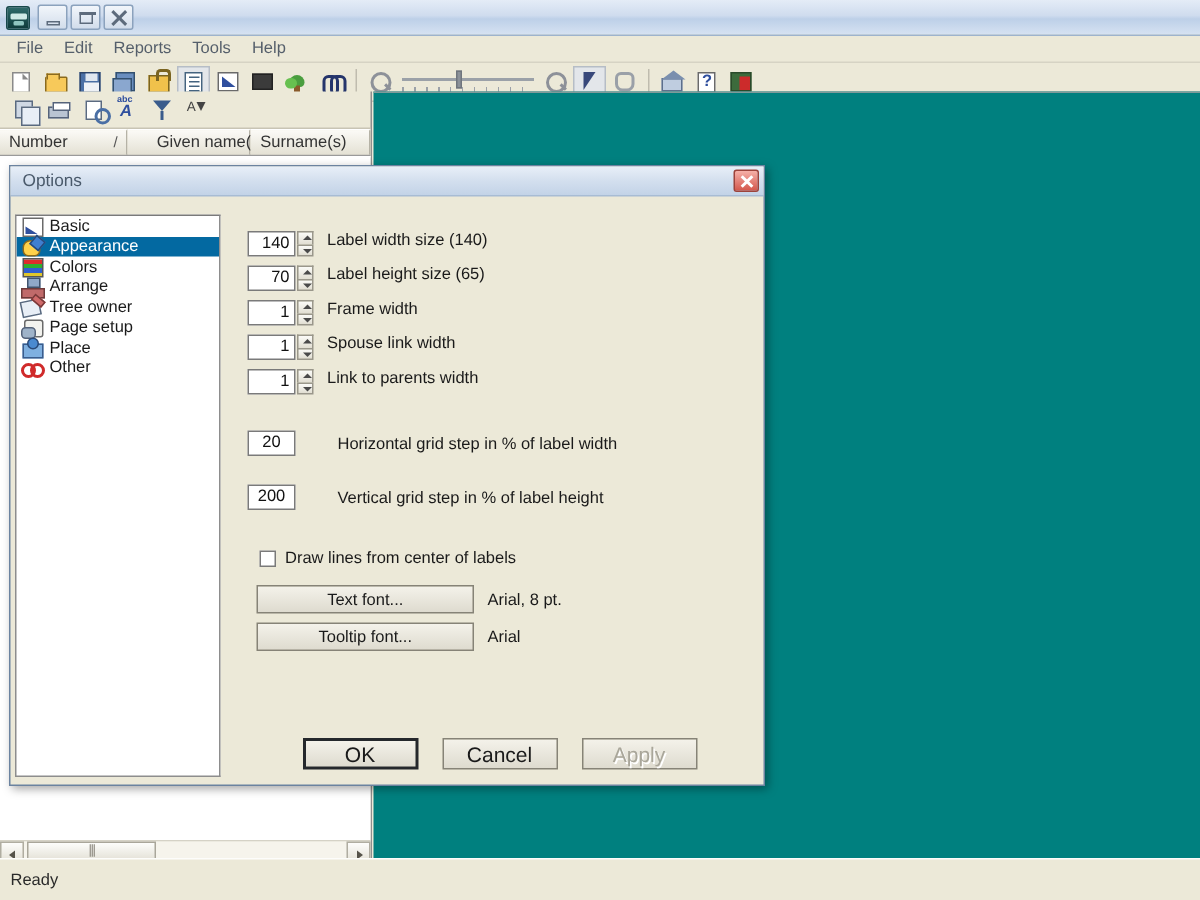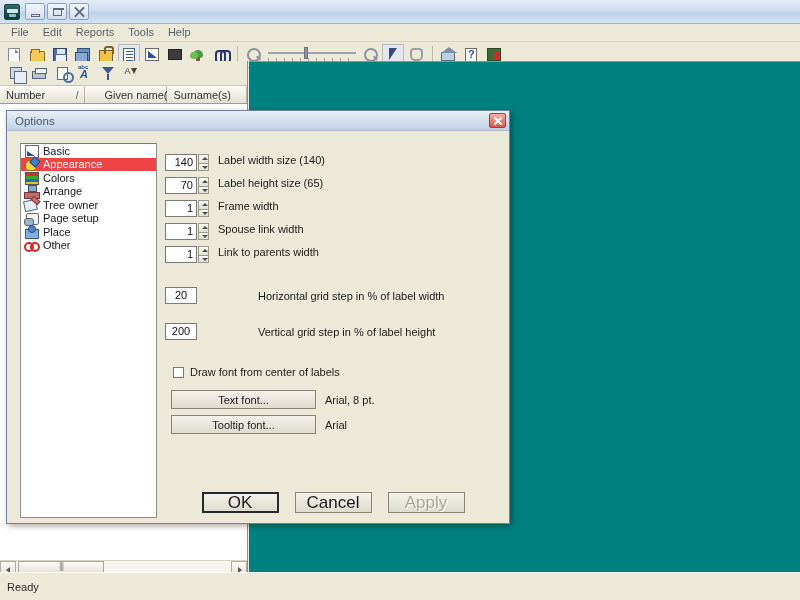--- a/index.html
+++ b/index.html
@@ -277,35 +277,35 @@
   #dlg-close::before, #dlg-close::after {
     content:""; position:absolute; left:3px; top:6px; width:10px; height:2px; background:#fff;
   }
   #dlg-close::before { transform: rotate(45deg); }
   #dlg-close::after { transform: rotate(-45deg); }
 
   #dlg-body { flex:1 1 auto; position: relative; }
 
   
   #opt-sidebar {
-    position: absolute; left: 13px; top: 12px;
+    position: absolute; left: 3px; top: 12px;
     width: 137px; height: 375px;
     background: #fff;
     border: 1px solid #8d8d8d;
     border-top-color: #7a7a7a;
     overflow: hidden;
   }
   .opt-item {
     height: 13.5px;
     display: flex; align-items: center;
     padding-left: 3px;
     font-size: 11px; color: #1a1a1a;
     white-space: nowrap;
   }
-  .opt-item.selected { background: #ef4444; color: #fff; }
+  .opt-item.selected { background: #0369a1; color: #fff; }
   .opt-icon { width: 15px; height: 13px; position: relative; margin-right: 4px; flex:0 0 auto; }
 
   .oi-basic{} 
   .oi-basic::before{content:"";position:absolute;left:1px;top:1px;width:12px;height:11px;background:#fff;border:1px solid #6a6a6a;}
   .oi-basic::after{content:"";position:absolute;left:3px;top:7px;width:0;height:0;border-left:8px solid #2f4f9e;border-top:5px solid transparent;}
   .oi-appearance::before{content:"";position:absolute;left:1px;top:2px;width:10px;height:9px;background:#ffd24a;border:1px solid #8a6a1e;border-radius:5px 5px 4px 4px;}
   .oi-appearance::after{content:"";position:absolute;left:7px;top:0;width:6px;height:6px;background:#3f7fd0;border:1px solid #264a7a;transform:rotate(40deg);}
   .oi-colors::before{content:"";position:absolute;left:1px;top:1px;width:12px;height:11px;
     background:linear-gradient(to bottom,#e02b2b 0 3px,#2fae2f 3px 6px,#2f5fd0 6px 9px,#e0c62b 9px 11px);border:1px solid #555;}
   .oi-arrange::before{content:"";position:absolute;left:4px;top:0px;width:7px;height:5px;background:#8fa8c8;border:1px solid #41546e;}
@@ -342,21 +342,21 @@
   }
   .spin-btns span:first-child { border-bottom: none; }
   .spin-btns span::before {
     content:""; position:absolute; left:3px; top:2px;
     width:0;height:0;border-left:3px solid transparent;border-right:3px solid transparent;
   }
   .spin-btns span.up::before { border-bottom: 3px solid #4a4a4a; }
   .spin-btns span.down::before { border-top: 3px solid #4a4a4a; }
   .spin-label { margin-left: 9px; font-size: 11px; color: #1a1a1a; white-space: nowrap; }
 
-  .plain-row { display: flex; align-items: center; height: 17px; gap: 33px; }
+  .plain-row { display: flex; align-items: center; height: 17px; }
   .plain-box {
     width: 32px; height: 17px; background: #fff; border: 1px solid #7a7a7a;
     font-size: 11px; color: #111; text-align: center; line-height: 15px;
   }
   .plain-label { margin-left: 28px; font-size: 11px; color: #1a1a1a; white-space: nowrap; }
 
   .check-row { display: flex; align-items: center; height: 16px; }
   .checkbox {
     width: 11px; height: 11px; background: #fff; border: 1px solid #7a7a7a;
     margin-right: 6px; flex: 0 0 auto;
@@ -376,21 +376,21 @@
   
   #dlg-buttons {
     position: absolute; left: 0; right: 0; bottom: 10px;
     display: flex; justify-content: center; gap: 16px;
     padding-left: 150px;
   }
   .dbtn {
     width: 77px; height: 21px;
     background: linear-gradient(to bottom,#f4f2ea,#dedbcf);
     border: 1px solid #868377;
-    font-size: 17px; color: #1a1a1a;
+    font-size: 14px; color: #1a1a1a;
     display:flex; align-items:center; justify-content:center;
   }
   .dbtn.default { border: 2px solid #25282c; }
   .dbtn.disabled { color: #a9a69a; text-shadow: 1px 1px 0 #fff; }
 </style>
 </head>
 <body>
 
 <div id="app-window">
 
@@ -629,21 +629,21 @@
 
         <div class="plain-row">
           <div class="plain-box">200</div>
           <div class="plain-label">Vertical grid step in % of label height</div>
         </div>
 
         <div style="height:24px"></div>
 
         <div class="check-row" style="padding-left:8px">
           <div class="checkbox"></div>
-          <div class="check-label">Draw font from center of labels</div>
+          <div class="check-label">Draw lines from center of labels</div>
         </div>
 
         <div style="height:10px"></div>
 
         <div class="font-row" style="padding-left:6px">
           <div class="font-btn">Text font...</div>
           <div class="font-val">Arial, 8 pt.</div>
         </div>
 
         <div class="font-row" style="padding-left:6px">

